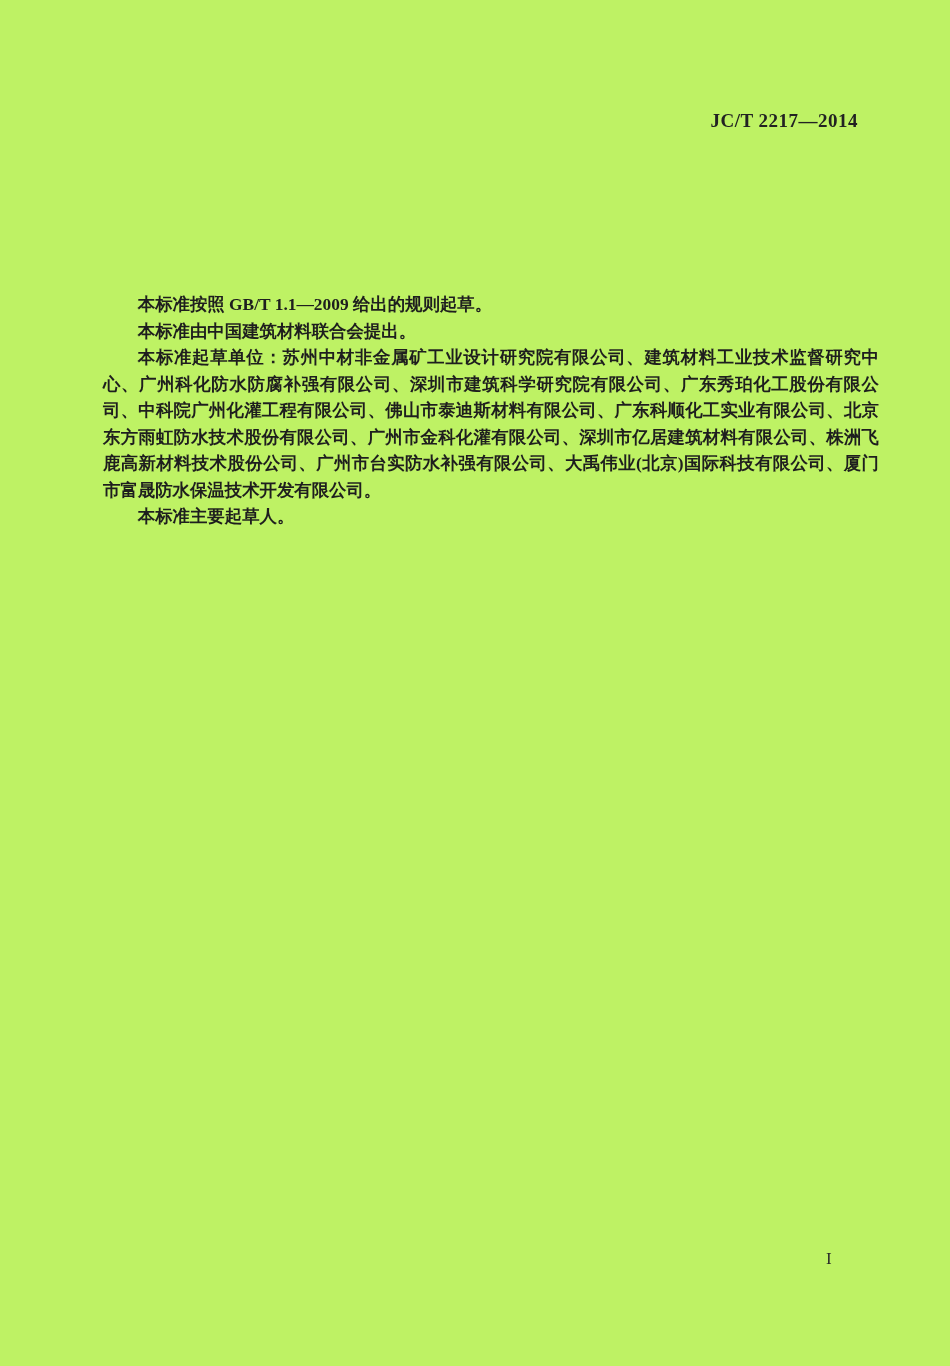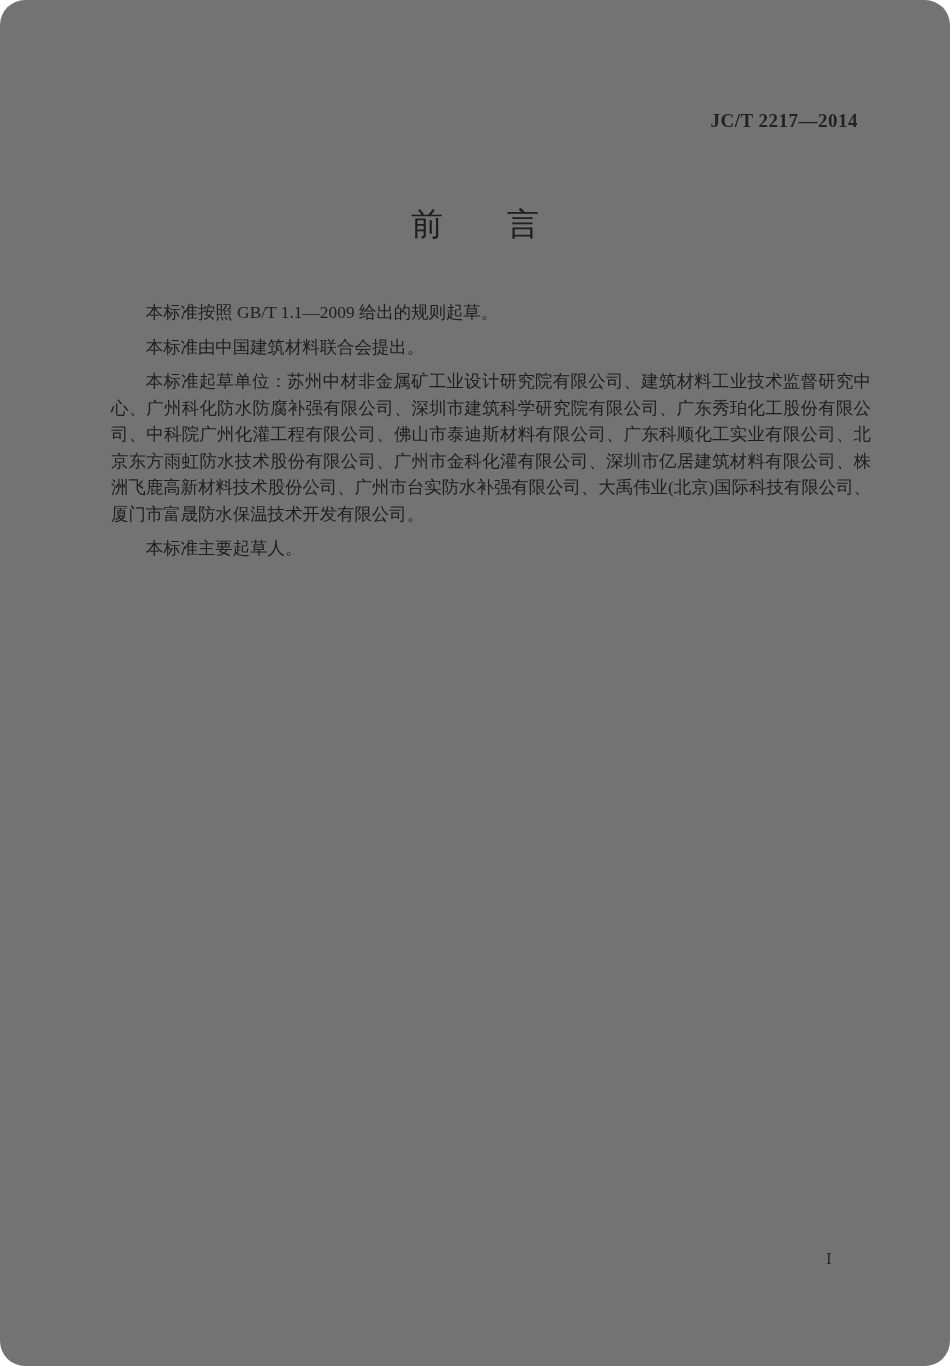--- a/index.html
+++ b/index.html
@@ -11,22 +11,21 @@
     width: 950px;
     height: 1366px;
     position: relative;
     font-family: "Liberation Serif", "DejaVu Serif", serif;
     color: #1c1c1c;
     overflow: hidden;
   }
   .page {
     position: absolute;
     inset: 0;
-    background: #737373;
-    border-radius: 25px;
+    background: #bef264;
   }
   .doc-code {
     position: absolute;
     top: 110px;
     right: 92px;
     font-size: 19px;
     font-weight: 600;
     letter-spacing: 0.5px;
     color: #222;
     white-space: nowrap;
@@ -46,39 +45,39 @@
     position: absolute;
     top: 291px;
     left: 103px;
     width: 776px;
     font-size: 17.4px;
     line-height: 26.5px;
     text-align: justify;
     color: #1e1e1e;
   }
   .doc-body p {
-    margin: 8px;
+    margin: 0;
     text-indent: 2em;
+    font-weight: bold;
   }
   .page-number {
     position: absolute;
     top: 1249px;
     left: 826px;
     font-size: 17px;
     color: #2a2a2a;
   }
 </style>
 </head>
 <body>
 
 <div class="page">
 
   <div class="doc-code">JC/T 2217—2014</div>
 
-  <div class="doc-title">前　　言</div>
 
   <div class="doc-body">
     <p>本标准按照 GB/T 1.1—2009 给出的规则起草。</p>
     <p>本标准由中国建筑材料联合会提出。</p>
     <p>本标准起草单位：苏州中材非金属矿工业设计研究院有限公司、建筑材料工业技术监督研究中心、广州科化防水防腐补强有限公司、深圳市建筑科学研究院有限公司、广东秀珀化工股份有限公司、中科院广州化灌工程有限公司、佛山市泰迪斯材料有限公司、广东科顺化工实业有限公司、北京东方雨虹防水技术股份有限公司、广州市金科化灌有限公司、深圳市亿居建筑材料有限公司、株洲飞鹿高新材料技术股份公司、广州市台实防水补强有限公司、大禹伟业(北京)国际科技有限公司、厦门市富晟防水保温技术开发有限公司。</p>
     <p>本标准主要起草人。</p>
   </div>
 
   <div class="page-number">I</div>
 

